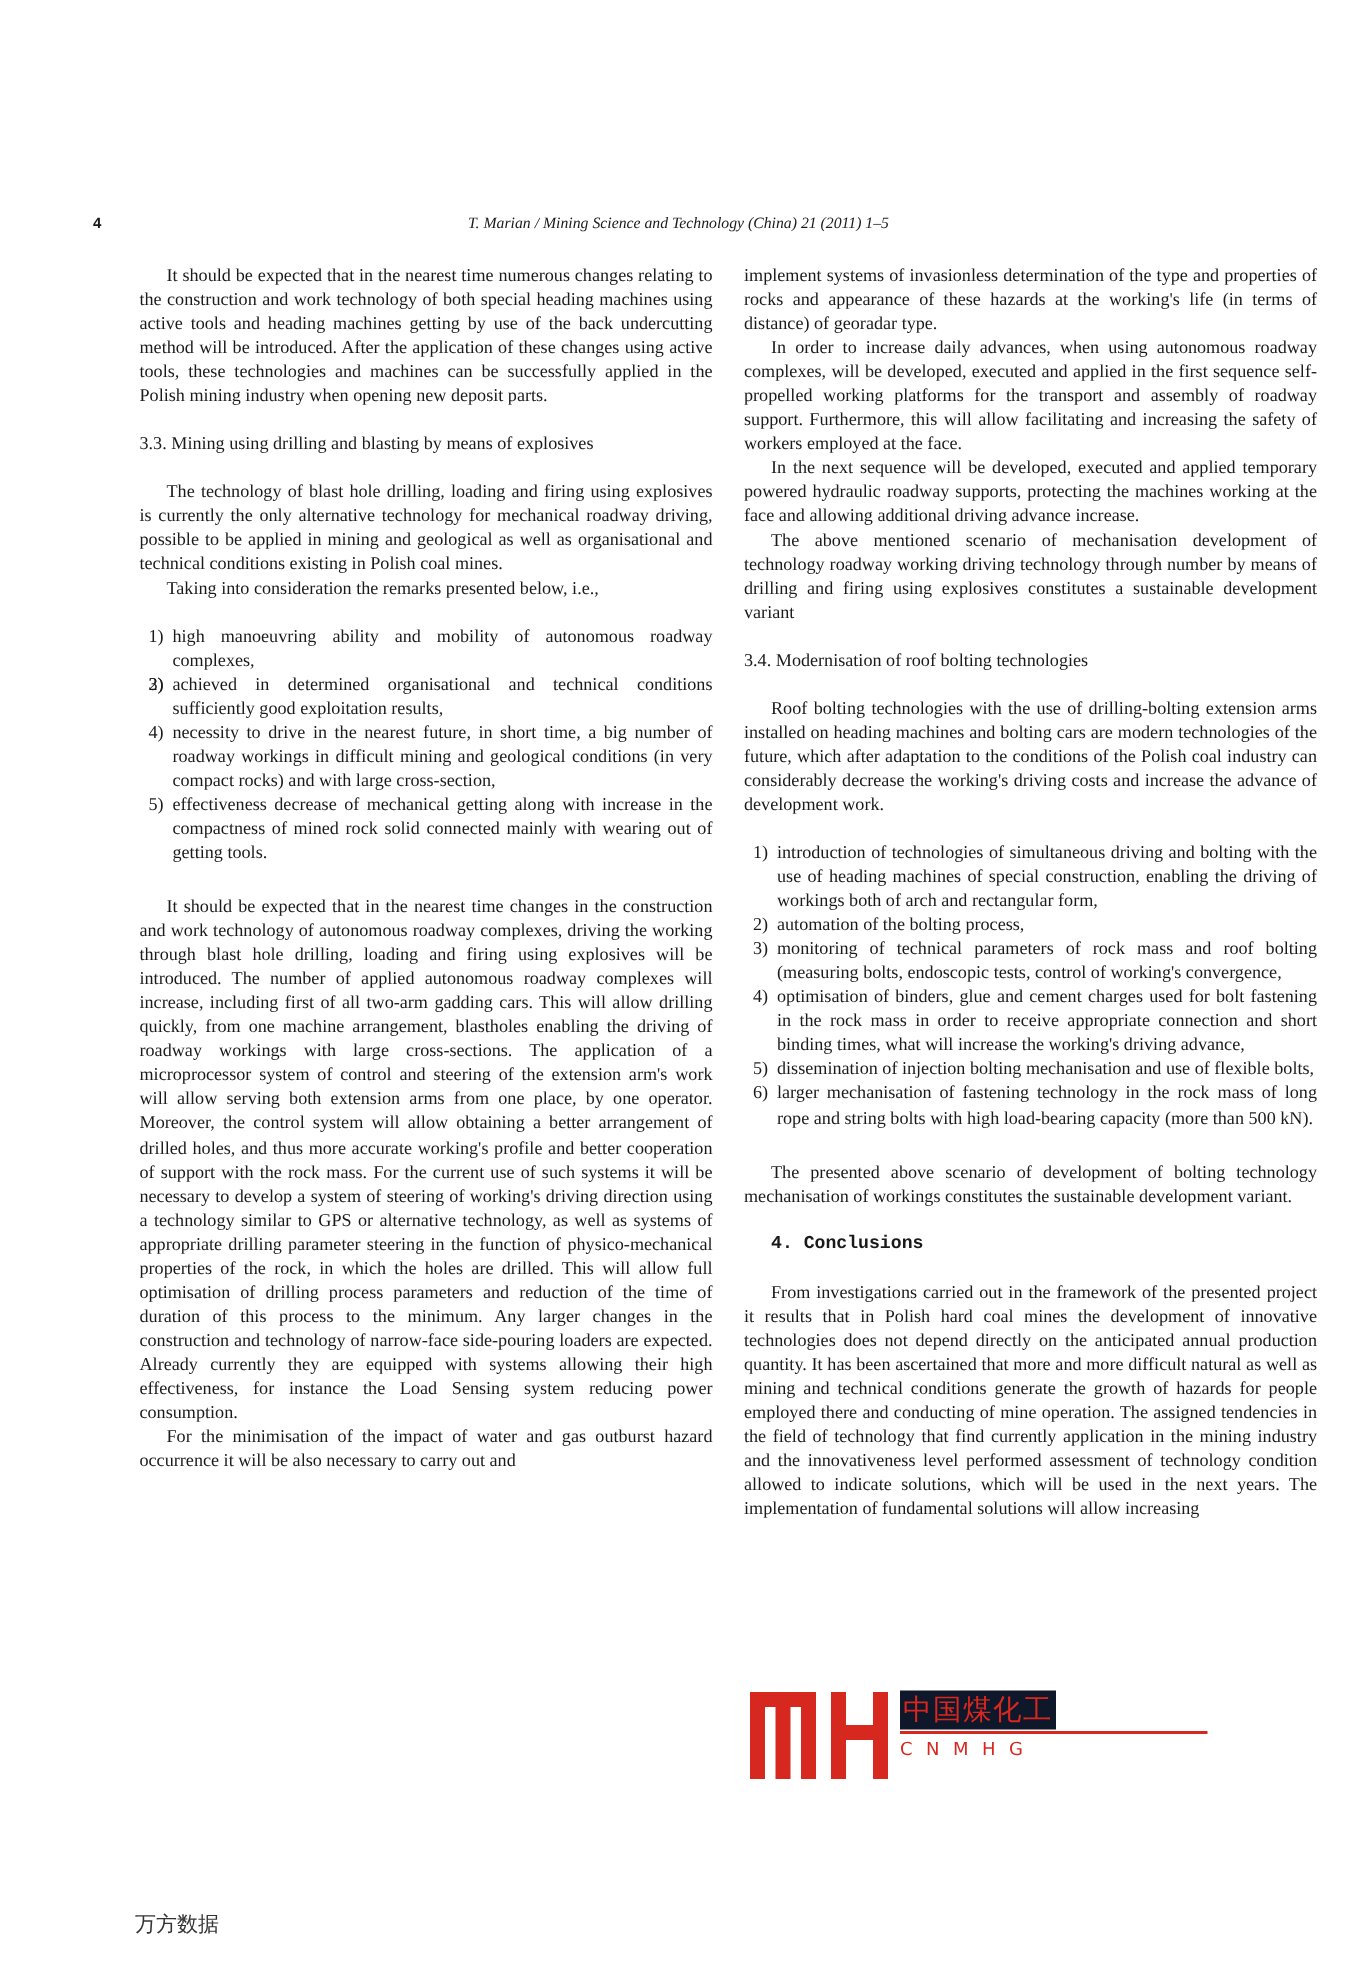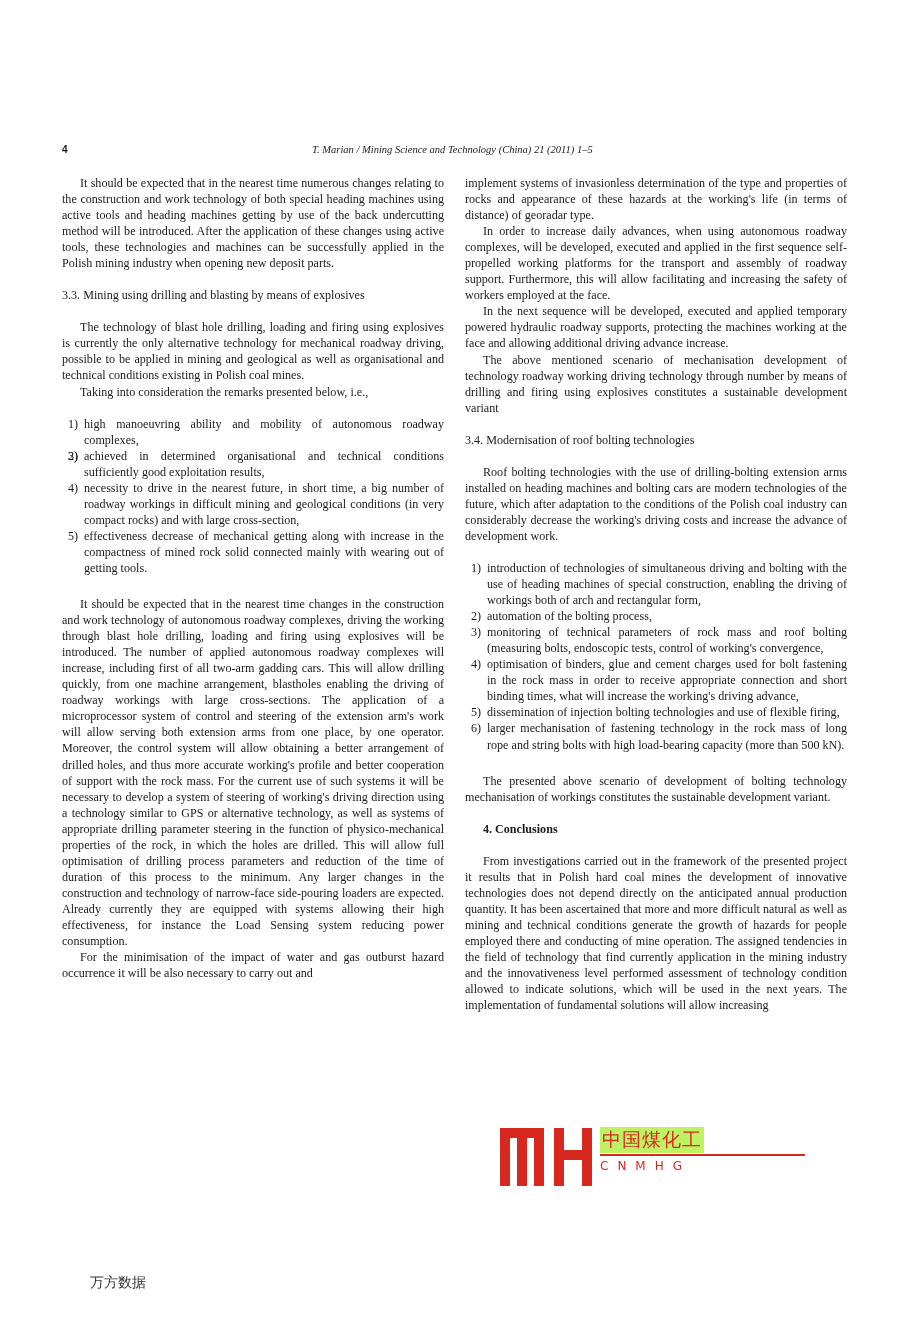--- a/index.html
+++ b/index.html
@@ -2,36 +2,36 @@
 <html><head>
 <meta charset="utf-8">
 <style>
   html, body { margin:0; padding:0; background:#ffffff; }
   body { width:904px; height:1320px; position:relative; overflow:hidden;
          font-family:"Liberation Serif", serif; color:#1a1a1a; }
   .running-head { position:absolute; top:144px; left:62px; width:780px; height:14px;
          font-size:10.5px; font-style:italic; }
   .running-head .pgnum { position:absolute; left:0; top:0; font-style:normal; font-weight:bold; font-family:"Liberation Sans", sans-serif; font-size:10px; }
   .running-head .journal { position:absolute; left:250px; top:0; }
-  .col { position:absolute; top:175px; width:382px; font-size:12.1px; line-height:16.05px; text-align:justify; }
+  .col { position:absolute; top:175px; width:382px; font-size:12.1px; line-height:16.05px; text-align:justify;margin-left:31px; }
   .col-left { left:62px; }
   .col-right { left:465px; }
   p { margin:0; text-indent:18px; }
   p.noindent { text-indent:0; }
   .sec-head { margin:0; text-indent:0; }
-  .sec-head-bold { font-weight:bold; font-family:Liberation Serif, serif; margin:0; }
+  .sec-head-bold { font-weight:bold; font-family:Liberation Mono, monospace; margin:0; }
   ol { list-style:none; margin:0; padding:0; }
   ol li { position:relative; padding-left:22px; }
   ol li .num { position:absolute; left:6px; top:0; }
   .gap-m { height:16px; }
   .gap-l { height:20px; }
   .footer-mark { position:absolute; left:90px; top:1274px; font-family:"DejaVu Sans", sans-serif; font-size:14px; color:#333; }
   .logo { position:absolute; left:500px; top:1128px; width:345px; height:60px; }
   .logo .bars { position:absolute; left:0; top:0; width:92px; height:58px; }
-  .logo .cn { position:absolute; left:100px; top:-1px; font-family:"DejaVu Sans", sans-serif; font-size:19px; color:#d7281f; background:#bef264; padding:0 2px; letter-spacing:1px; }
+  .logo .cn { position:absolute; left:100px; top:-1px; font-family:"DejaVu Sans", sans-serif; font-size:19px; color:#d7281f; background:#0f172a; padding:0 2px; letter-spacing:1px; }
   .logo .rule { position:absolute; left:100px; top:26px; width:205px; height:2px; background:#d7281f; }
   .logo .en { position:absolute; left:100px; top:31px; font-family:"DejaVu Sans", sans-serif; font-size:12px; color:#d7281f; background:#fff; letter-spacing:9px; padding-right:2px; }
 </style>
 </head>
 <body>
 
 <div class="running-head">
   <span class="pgnum">4</span>
   <span class="journal">T. Marian / Mining Science and Technology (China) 21 (2011) 1–5</span>
 </div>
@@ -64,21 +64,21 @@
   <div class="gap-m"></div>
   <p class="sec-head">3.4.  Modernisation of roof bolting technologies</p>
   <div class="gap-m"></div>
   <p>Roof bolting technologies with the use of drilling-bolting extension arms installed on heading machines and bolting cars are modern technologies of the future, which after adaptation to the conditions of the Polish coal industry can considerably decrease the working's driving costs and increase the advance of development work.</p>
   <div class="gap-m"></div>
   <ol>
     <li><span class="num">1)</span><span>introduction of technologies of simultaneous driving and bolting with the use of heading machines of special construction, enabling the driving of workings both of arch and rectangular form,</span></li>
     <li><span class="num">2)</span><span>automation of the bolting process,</span></li>
     <li><span class="num">3)</span><span>monitoring of technical parameters of rock mass and roof bolting (measuring bolts, endoscopic tests, control of working's convergence,</span></li>
     <li><span class="num">4)</span><span>optimisation of binders, glue and cement charges used for bolt fastening in the rock mass in order to receive appropriate connection and short binding times, what will increase the working's driving advance,</span></li>
-    <li><span class="num">5)</span><span>dissemination of injection bolting technologies and use of flexible firing,</span></li>
+    <li><span class="num">5)</span><span>dissemination of injection bolting mechanisation and use of flexible bolts,</span></li>
     <li><span class="num">6)</span><span>larger mechanisation of fastening technology in the rock mass of long rope and string bolts with high load-bearing capacity (more than 500 kN).</span></li>
   </ol>
   <div class="gap-l"></div>
   <p>The presented above scenario of development of bolting technology mechanisation of workings constitutes the sustainable development variant.</p>
   <div class="gap-m"></div>
   <p class="sec-head-bold">4.  Conclusions</p>
   <div class="gap-m"></div>
   <p>From investigations carried out in the framework of the presented project it results that in Polish hard coal mines the development of innovative technologies does not depend directly on the anticipated annual production quantity. It has been ascertained that more and more difficult natural as well as mining and technical conditions generate the growth of hazards for people employed there and conducting of mine operation. The assigned tendencies in the field of technology that find currently application in the mining industry and the innovativeness level performed assessment of technology condition allowed to indicate solutions, which will be used in the next years. The implementation of fundamental solutions will allow increasing</p>
 </div>
 

